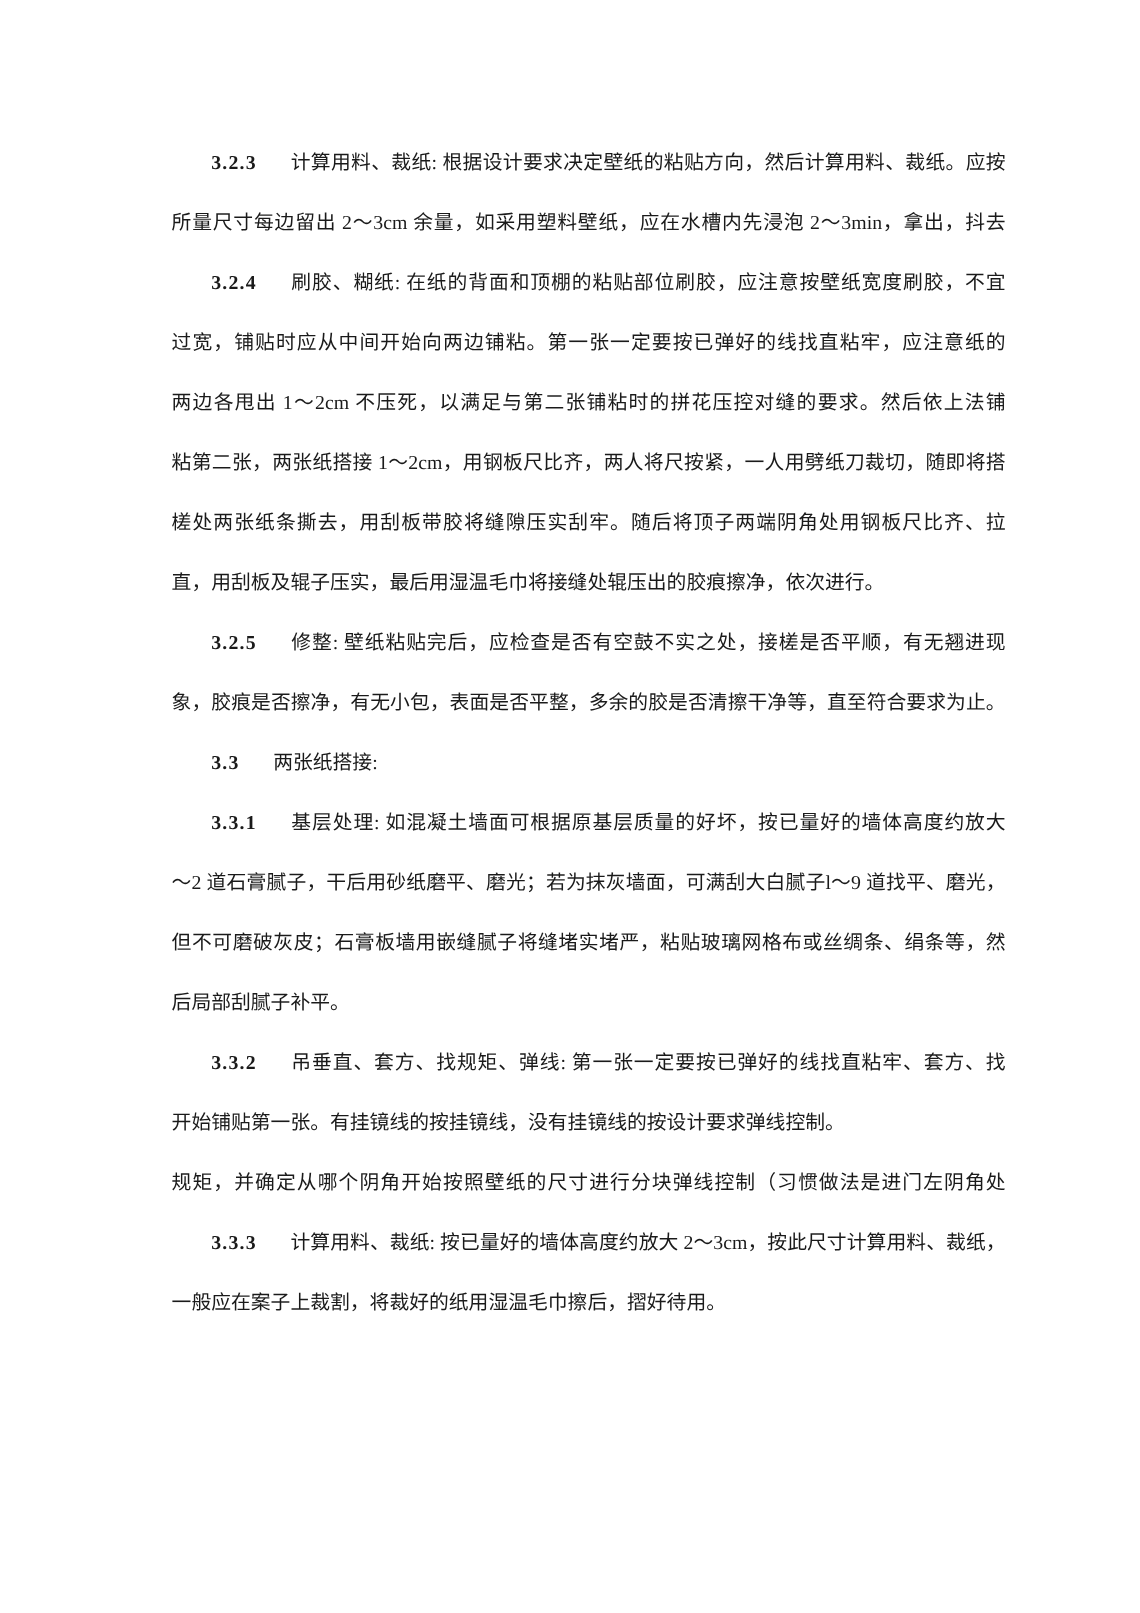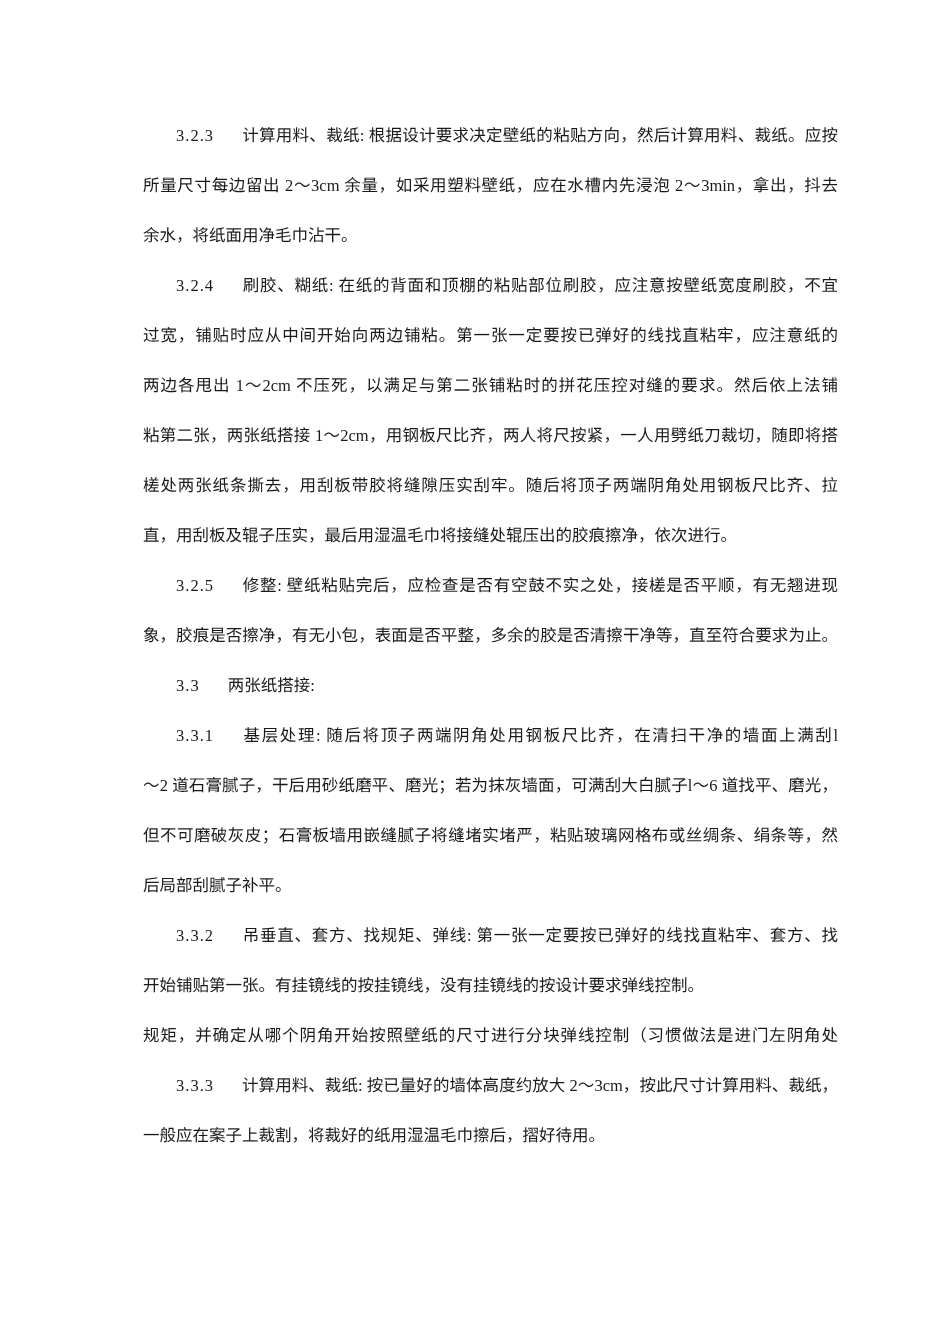--- a/index.html
+++ b/index.html
@@ -32,50 +32,50 @@
   .line.fill {
     text-align: justify;
     text-align-last: justify;
   }
   .line.first {
     padding-left: 33px;
   }
   .num {
     margin-right: 28px;
     letter-spacing: 1px;
+    font-weight: bold;
   }
 </style>
 </head>
 <body>
 
 <div class="page">
   <div class="content">
       <div>
         <div class="line first fill"><span class="num">3.2.3</span><span>计算用料、裁纸: 根据设计要求决定壁纸的粘贴方向，然后计算用料、裁纸。应按</span></div>
         <div class="line fill"><span>所量尺寸每边留出 2～3cm 余量，如采用塑料壁纸，应在水槽内先浸泡 2～3min，拿出，抖去</span></div>
-        <div class="line"><span>余水，将纸面用净毛巾沾干。</span></div>
       </div>
       <div>
         <div class="line first fill"><span class="num">3.2.4</span><span>刷胶、糊纸: 在纸的背面和顶棚的粘贴部位刷胶，应注意按壁纸宽度刷胶，不宜</span></div>
         <div class="line fill"><span>过宽，铺贴时应从中间开始向两边铺粘。第一张一定要按已弹好的线找直粘牢，应注意纸的</span></div>
         <div class="line fill"><span>两边各甩出 1～2cm 不压死，以满足与第二张铺粘时的拼花压控对缝的要求。然后依上法铺</span></div>
         <div class="line fill"><span>粘第二张，两张纸搭接 1～2cm，用钢板尺比齐，两人将尺按紧，一人用劈纸刀裁切，随即将搭</span></div>
         <div class="line fill"><span>槎处两张纸条撕去，用刮板带胶将缝隙压实刮牢。随后将顶子两端阴角处用钢板尺比齐、拉</span></div>
         <div class="line"><span>直，用刮板及辊子压实，最后用湿温毛巾将接缝处辊压出的胶痕擦净，依次进行。</span></div>
       </div>
       <div>
         <div class="line first fill"><span class="num">3.2.5</span><span>修整: 壁纸粘贴完后，应检查是否有空鼓不实之处，接槎是否平顺，有无翘进现</span></div>
         <div class="line fill"><span>象，胶痕是否擦净，有无小包，表面是否平整，多余的胶是否清擦干净等，直至符合要求为止。</span></div>
       </div>
       <div>
         <div class="line first"><span class="num">3.3</span><span>两张纸搭接:</span></div>
       </div>
       <div>
-        <div class="line first fill"><span class="num">3.3.1</span><span>基层处理: 随后将顶子两端阴角处用钢板尺比齐，在清扫干净的墙面上满刮l</span></div>
-        <div class="line fill"><span>～2 道石膏腻子，干后用砂纸磨平、磨光；若为抹灰墙面，可满刮大白腻子l～6 道找平、磨光，</span></div>
+        <div class="line first fill"><span class="num">3.3.1</span><span>基层处理: 如混凝土墙面可根据原基层质量的好坏，按已量好的墙体高度约放大</span></div>
+        <div class="line fill"><span>～2 道石膏腻子，干后用砂纸磨平、磨光；若为抹灰墙面，可满刮大白腻子l～9 道找平、磨光，</span></div>
         <div class="line fill"><span>但不可磨破灰皮；石膏板墙用嵌缝腻子将缝堵实堵严，粘贴玻璃网格布或丝绸条、绢条等，然</span></div>
         <div class="line"><span>后局部刮腻子补平。</span></div>
       </div>
       <div>
         <div class="line first fill"><span class="num">3.3.2</span><span>吊垂直、套方、找规矩、弹线: 第一张一定要按已弹好的线找直粘牢、套方、找</span></div>
         <div class="line"><span>开始铺贴第一张。有挂镜线的按挂镜线，没有挂镜线的按设计要求弹线控制。</span></div>
         <div class="line fill"><span>规矩，并确定从哪个阴角开始按照壁纸的尺寸进行分块弹线控制（习惯做法是进门左阴角处</span></div>
       </div>
       <div>
         <div class="line first fill"><span class="num">3.3.3</span><span>计算用料、裁纸: 按已量好的墙体高度约放大 2～3cm，按此尺寸计算用料、裁纸，</span></div>

